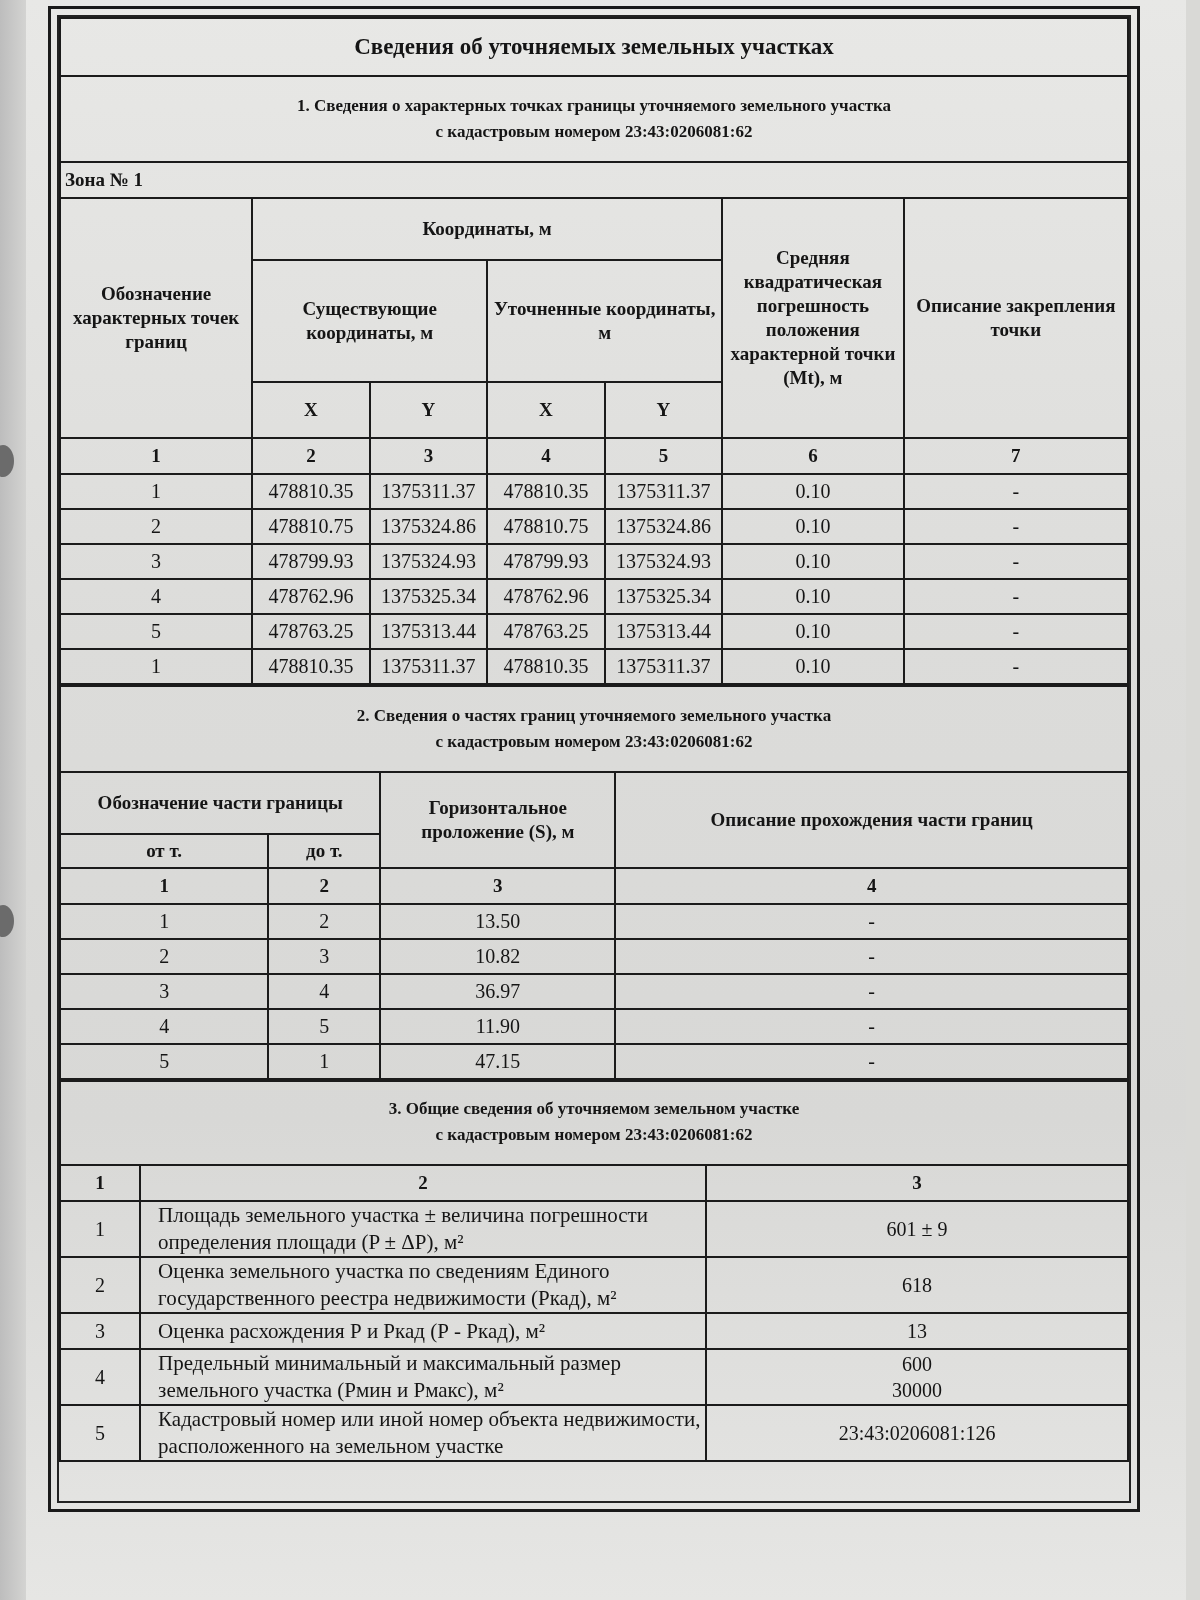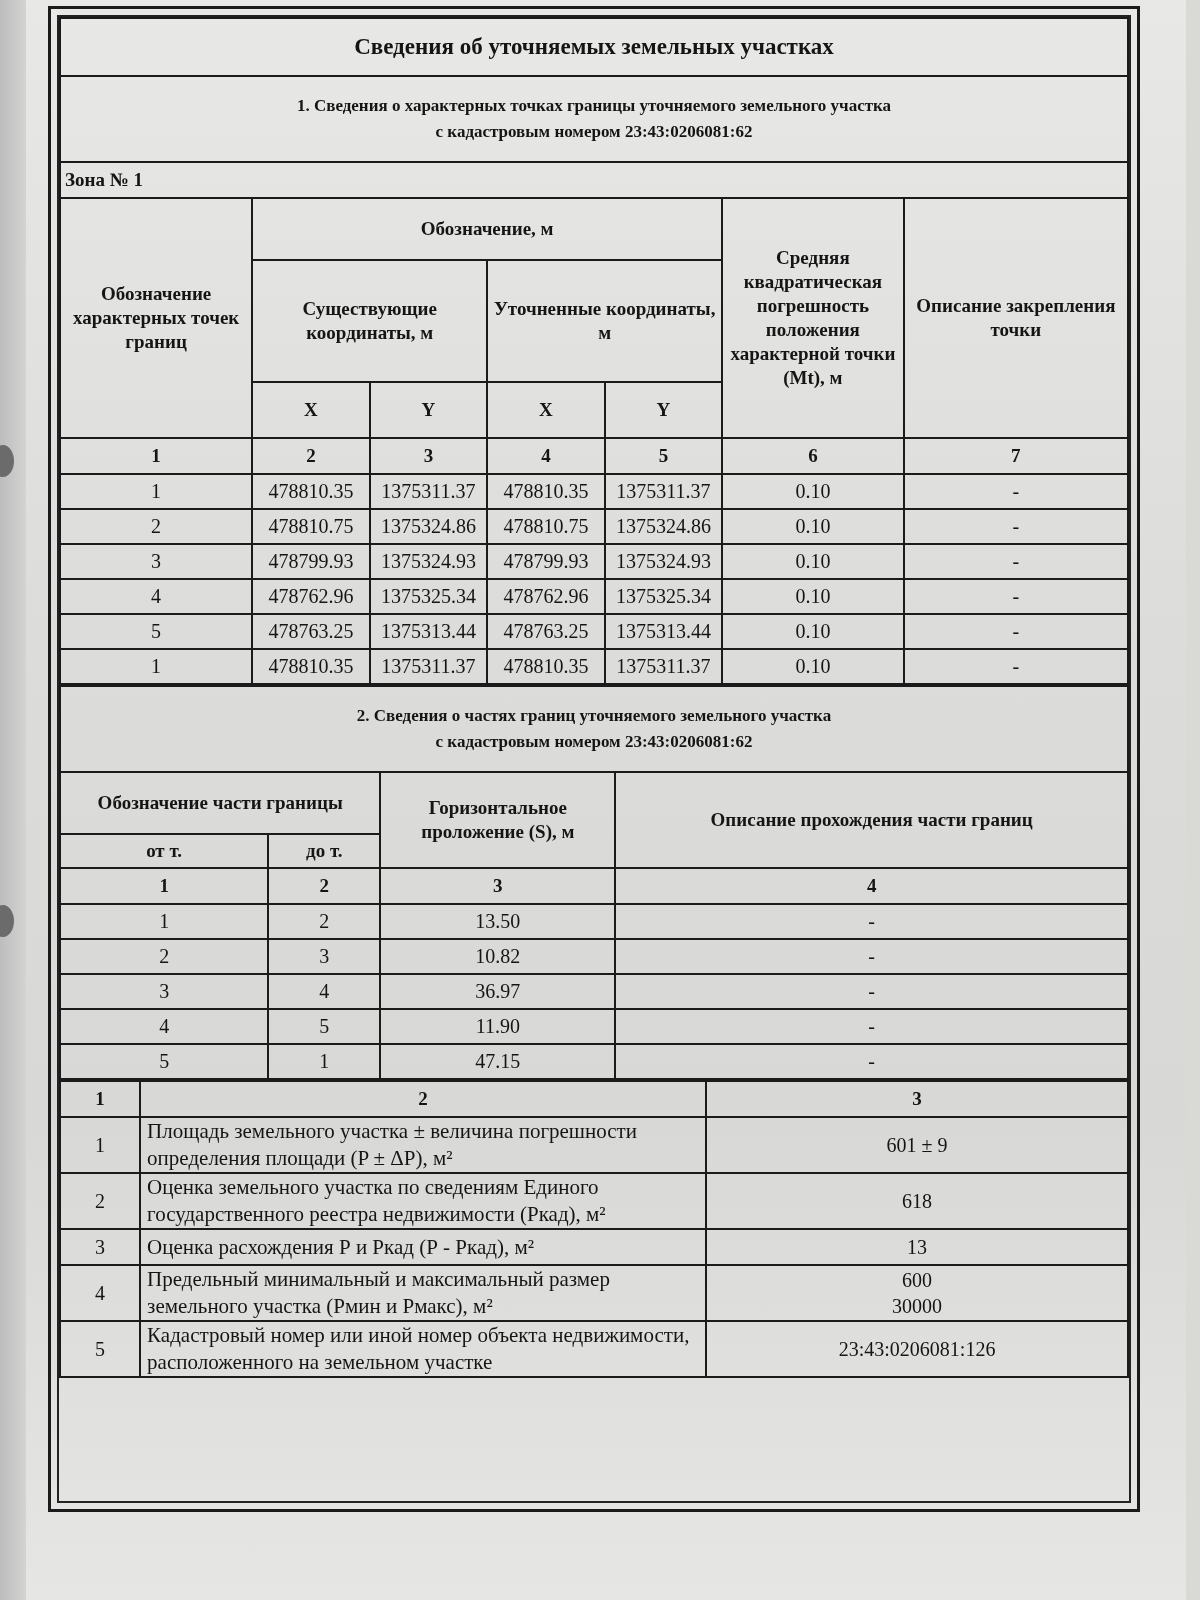--- a/index.html
+++ b/index.html
@@ -25,21 +25,21 @@
   }
   .inner { position:absolute; left:6px; top:6px; right:6px; bottom:6px; border:2px solid #222; }
   table { border-collapse:collapse; width:100%; table-layout:fixed; }
   td, th { border:2px solid #1b1b1b; text-align:center; vertical-align:middle; padding:0 4px; }
   .title { font-weight:bold; font-size:23px; height:56px; }
   .sec { font-weight:bold; font-size:17px; line-height:26px; padding:16px 0;margin-top:20px; }
   .zone { text-align:left; font-weight:bold; font-size:19px; height:34px; }
   .hdr { font-weight:bold; font-size:19px; line-height:24px; }
   .num { font-weight:bold; font-size:19px; height:34px; }
   .cell { font-size:20px; height:33px; }
-  .left { text-align:left; font-size:21px; line-height:27px; padding-left:6px; }
+  .left { text-align:left; font-size:21px; line-height:27px; padding-left:17px; }
   .blank { height:40px; border-left:none; border-right:none; border-bottom:none; }
 </style>
 </head>
 <body>
 
 <div class="paper-left">
   <div class="hole" style="top:445px"></div>
   <div class="hole" style="top:905px"></div>
 </div>
 
@@ -65,21 +65,21 @@
               <td colspan="7" class="sec">
       <div>1. Сведения о характерных точках границы уточняемого земельного участка</div>
                 <div>с кадастровым номером 23:43:0206081:62</div>
               </td>
             </tr>
     <tr>
               <td colspan="7" class="zone">Зона № 1</td>
             </tr>
     <tr style="height:62px">
       <td rowspan="3" class="hdr">Обозначение характерных точек границ</td>
-      <td colspan="4" class="hdr">Обозначение, м</td>
+      <td colspan="4" class="hdr">Координаты, м</td>
       <td rowspan="3" class="hdr">Средняя квадратическая погрешность положения характерной точки (Mt), м</td>
       <td rowspan="3" class="hdr">Описание закрепления точки</td>
     </tr>
     <tr style="height:122px">
       <td colspan="2" class="hdr">Существующие координаты, м</td>
       <td colspan="2" class="hdr">Уточненные координаты, м</td>
     </tr>
     <tr style="height:56px">
       <td class="hdr">X</td>
       <td class="hdr">Y</td>
@@ -214,20 +214,26 @@
    </tbody>
         </table>
 
    <table>
     <colgroup>
             <col style="width:7.5%">
             <col style="width:53%">
             <col style="width:39.5%">
           </colgroup>
     <tbody>
+            <tr>
+              <td colspan="3" class="sec" style="padding-top:14px">
+      <div>3. Общие сведения об уточняемом земельном участке</div>
+                <div>с кадастровым номером 23:43:0206081:62</div>
+              </td>
+            </tr>
     <tr>
       <td class="num">1</td>
               <td class="num">2</td>
               <td class="num">3</td>
     </tr>
     <tr style="height:56px">
       <td class="cell">1</td>
               <td class="left">Площадь земельного участка ± величина погрешности определения площади (P ± ΔP), м²</td>
               <td class="cell">601 ± 9</td>
     </tr>

